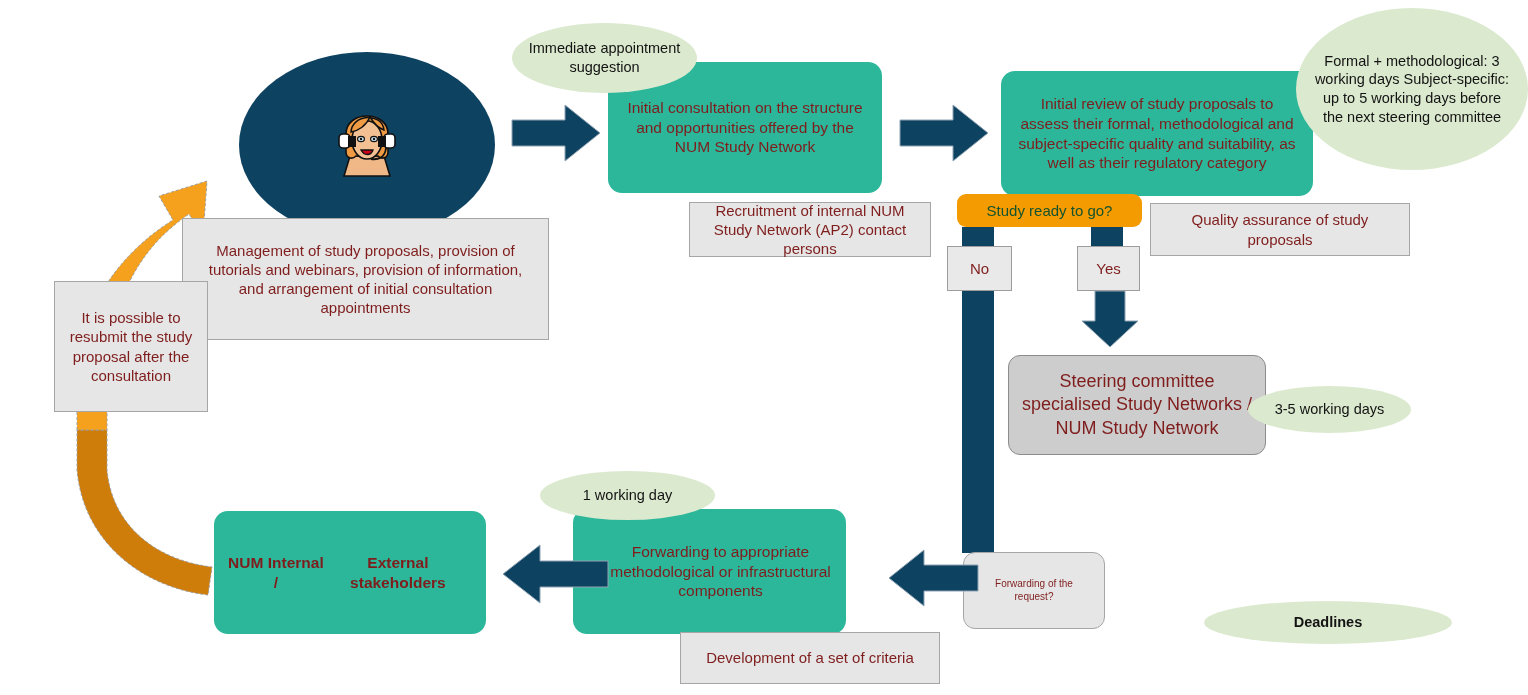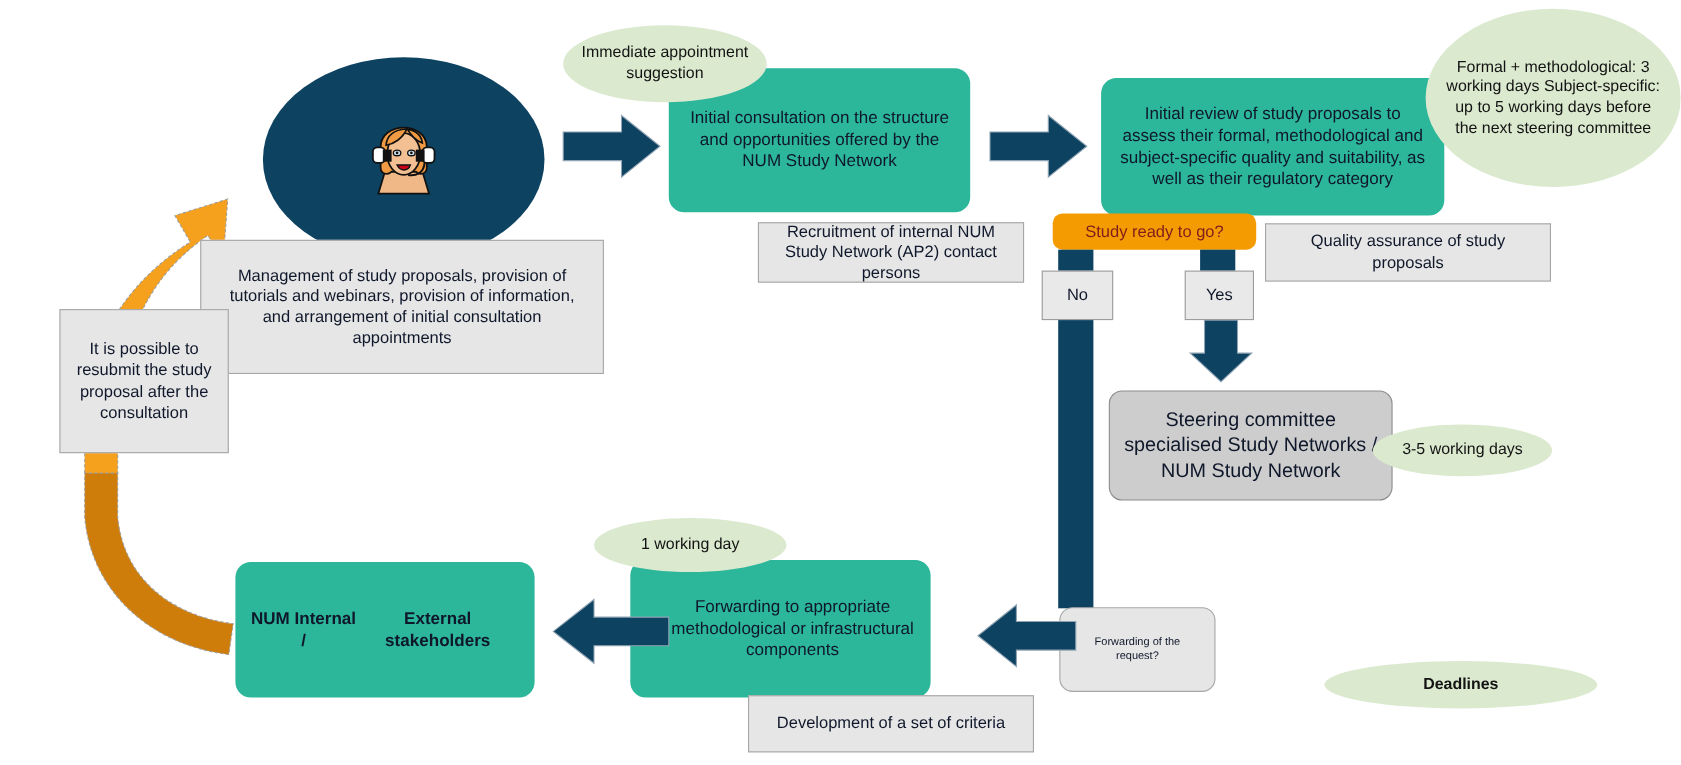--- a/index.html
+++ b/index.html
@@ -17,21 +17,21 @@
     background: #ffffff;
     overflow: hidden;
   }
   .node {
     position: absolute;
     box-sizing: border-box;
     display: flex;
     align-items: center;
     justify-content: center;
     text-align: center;
-    color: #0f172a;
+    color: #7f1d1d;
     line-height: 1.28;
   }
   
   .teal {
     background: #2cb79a;
     border-radius: 14px;
     font-size: 15.5px;
     padding: 6px 14px;
   }
   .teal.bold { font-weight: bold; }
@@ -62,21 +62,21 @@
   .grey-label {
     background: #e9e9e9;
     border: 1px solid #9d9d9d;
     font-size: 15px;
   }
   
   .orange-bar {
     background: #f59b02;
     border-radius: 9px;
     font-size: 15px;
-    color: #7f1d1d;
+    color: #14532d;
   }
   
   .ellipse-green {
     background: #dbe9cf;
     border-radius: 50%;
     font-size: 14.5px;
     color: #131313;
     padding: 0 16px;
   }
   .ellipse-green.bold { font-weight: bold; }

